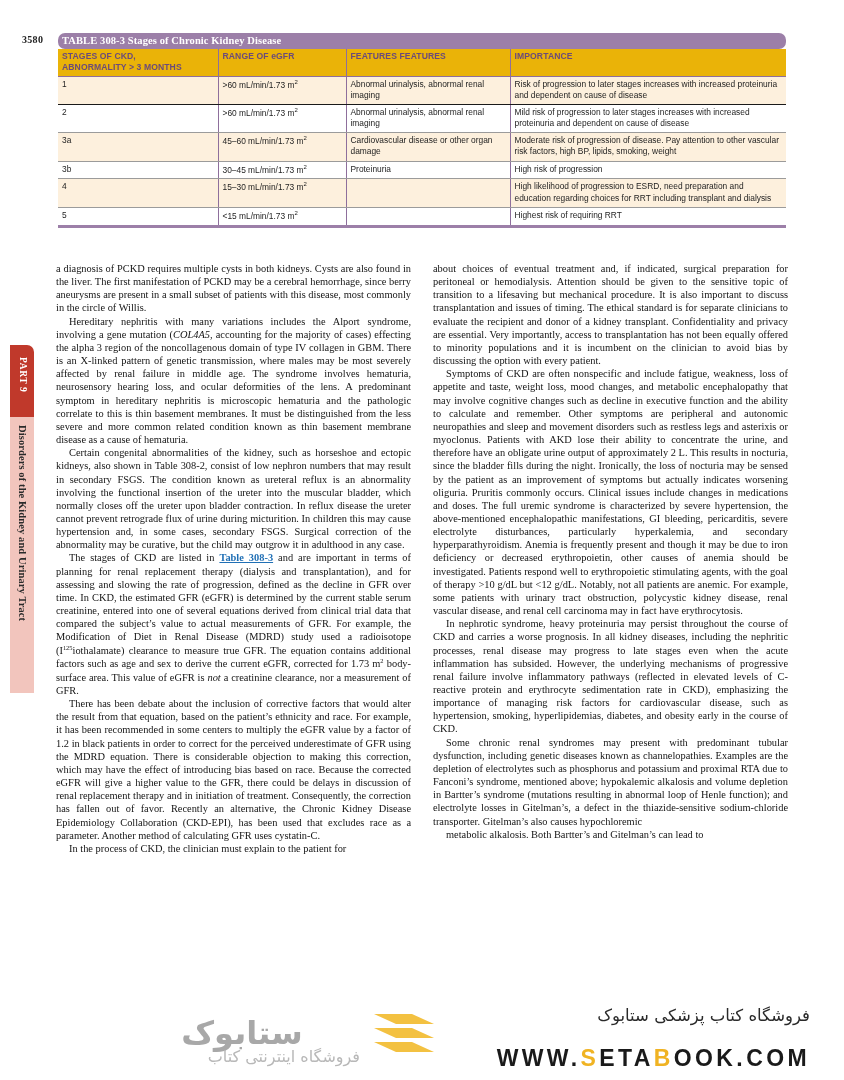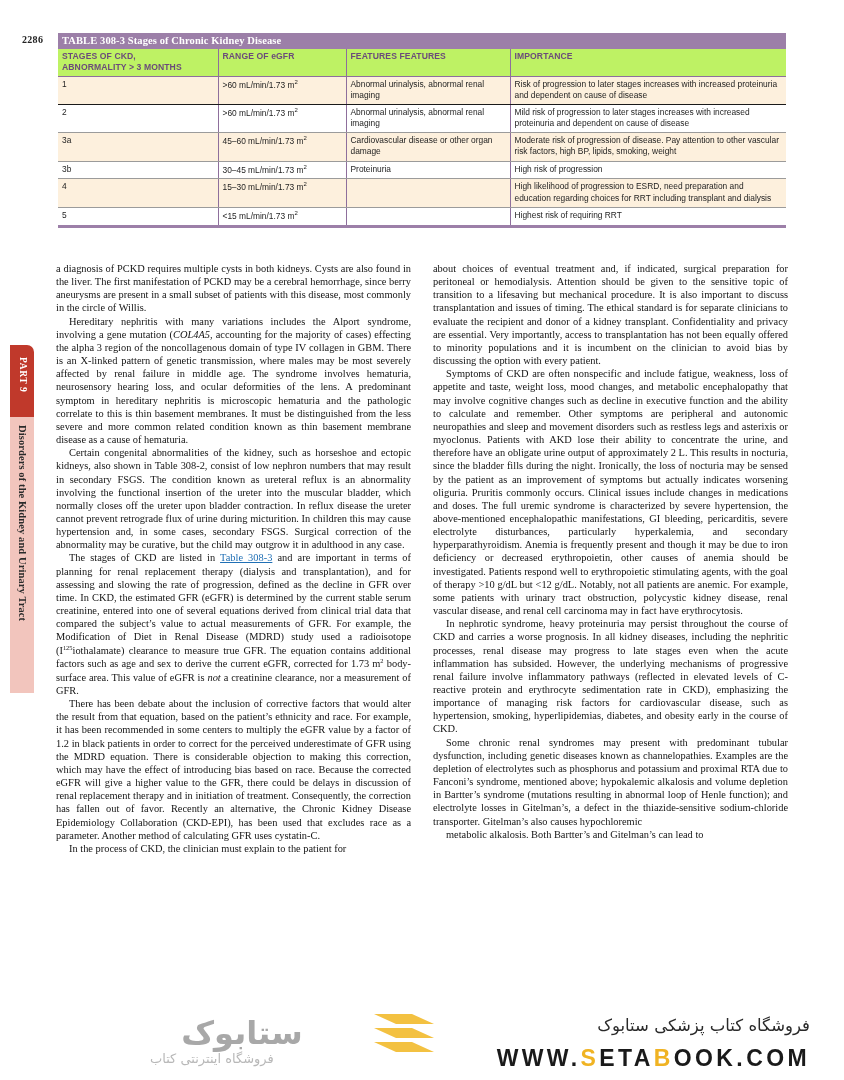--- a/index.html
+++ b/index.html
@@ -95,23 +95,24 @@
     text-align: left;
   }
   .tbl-title-row td {
     background: #9c7fa8;
     color: #ffffff;
     font-family: "Liberation Serif", serif;
     font-weight: bold;
     font-size: 10.5px;
     padding: 3px 6px 4px 6px;
     letter-spacing: 0.1px;
+    border-radius: 7px;
   }
   .tbl-head-row th {
-    background: #bef264;
+    background: #eab308;
     color: #6b4b7a;
     font-family: "Liberation Sans", sans-serif;
     font-weight: bold;
     font-size: 8.6px;
     line-height: 1.28;
     letter-spacing: 0.1px;
     vertical-align: bottom;
     padding: 4px 4px 4px 4px;
     border-bottom: 1.6px solid #8e6f9c;
     border-right: 1px solid #8e6f9c;
@@ -153,21 +154,21 @@
     margin: 0;
     font-family: "Liberation Serif", serif;
     font-size: 10.4px;
     line-height: 1.265;
     text-align: justify;
     text-indent: 13px;
     hyphens: auto;
     color: #141414;
   }
   .col p.first { text-indent: 0; }
-  .link { color: #1f6fb5; font-weight: normal; }
+  .link { color: #1f6fb5; font-weight: bold; }
   em { font-style: italic; }
   .sup-i { font-size: 6.4px; vertical-align: super; }
 
   
   .footer-band {
     position: absolute;
     left: 0;
     bottom: 0;
     width: 844px;
     height: 72px;
@@ -201,33 +202,33 @@
     line-height: 1.35;
     direction: rtl;
   }
   .url {
     font-family: "Liberation Sans", sans-serif;
     font-size: 23px;
     font-weight: bold;
     letter-spacing: 3.4px;
     color: #1a1a1a;
     direction: ltr;
-    margin-top: 8px;
+    margin-top: 18px;
   }
   .url .hl { color: #f0b323; }
   .logo-sub {
     position: absolute;
     left: 78px;
     bottom: 8px;
     font-family: "DejaVu Sans", sans-serif;
-    font-size: 13px;
+    font-size: 16px;
     color: #b8b8b8;
     direction: rtl;
     width: 210px;
-    text-align: left;
+    text-align: right;
   }
   .logo-word {
     position: absolute;
     left: 60px;
     bottom: 22px;
     font-family: "DejaVu Sans", sans-serif;
     font-size: 32px;
     color: #a8a8a8;
     direction: rtl;
     width: 220px;
@@ -238,21 +239,21 @@
     position: absolute;
     left: 300px;
     bottom: 16px;
     width: 72px;
     height: 46px;
   }
 </style>
 </head>
 <body>
 
-<div class="page-number">2286</div>
+<div class="page-number">3580</div>
 
 <div class="part-tab">
   <div class="part-tab-top"></div>
   <div class="part-tab-bottom"></div>
   <div class="vert-text part-label">PART 9</div>
   <div class="vert-text part-title">Disorders of the Kidney and Urinary Tract</div>
 </div>
 
 <div class="table-wrap">
   <table class="ckd">

